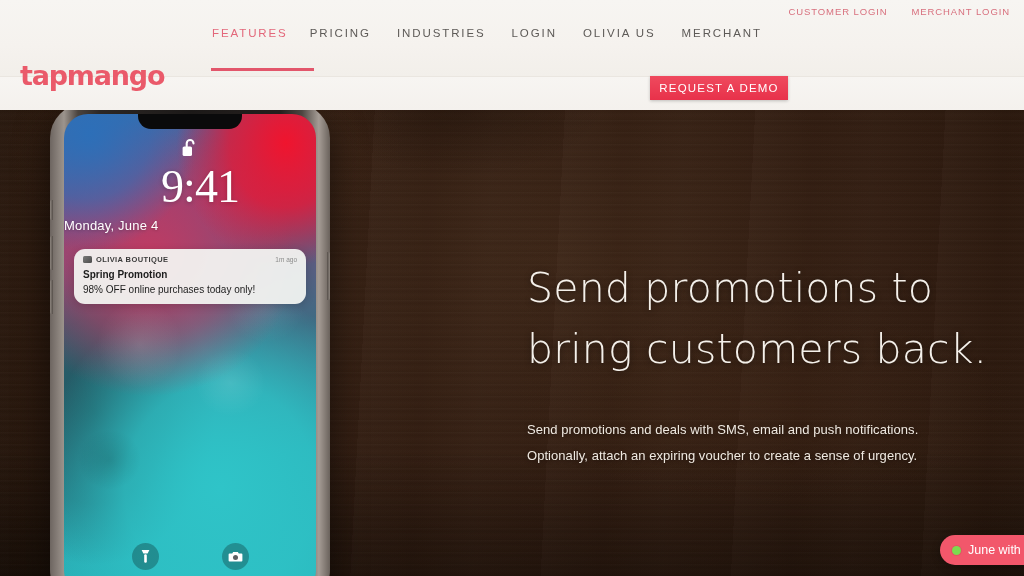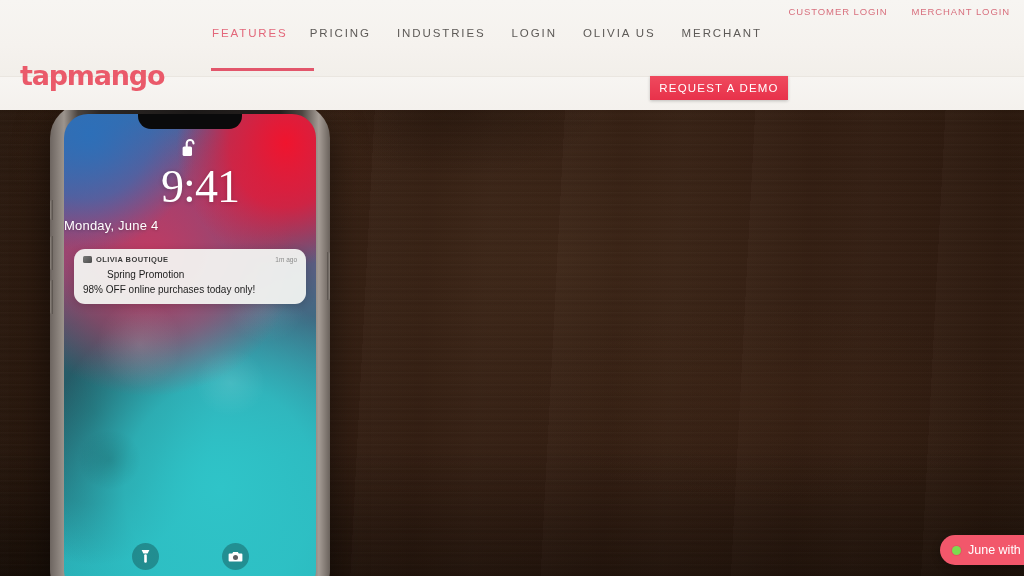--- a/index.html
+++ b/index.html
@@ -159,21 +159,21 @@
   }
   .notif-head { display:flex; align-items:center; justify-content:space-between; margin-bottom:4px; }
   .notif-app { display:flex; align-items:center; gap:4px; }
   .notif-appicon {
     width:9px; height:7px; border-radius:1.5px;
     background:linear-gradient(135deg,#7a7a7a,#4c4c4c);
     display:inline-block;
   }
   .notif-appname { font-size:7.5px; letter-spacing:0.4px; color:#3a3a3a; font-weight:700; }
   .notif-time { font-size:6.5px; color:#8b8b8b; }
-  .notif-title { font-size:10px; color:#1c1c1c; font-weight:400; margin-bottom:2px; line-height:1.3;margin-left:24px; }
+  .notif-title { font-size:10px; color:#1c1c1c; font-weight:700; margin-bottom:2px; line-height:1.3; }
   .notif-body { font-size:10px; color:#1c1c1c; font-weight:400; line-height:1.3; }
 
   .lock-actions { position:absolute; left:0; right:0; bottom:24px; display:flex; justify-content:space-around; padding:0 36px; z-index:7; }
   .lock-action {
     width:27px; height:27px; border-radius:50%;
     background:rgba(0,0,0,0.26);
     display:flex; align-items:center; justify-content:center;
   }
 
   
@@ -281,19 +281,26 @@
 
       </div>
 
       <div class="vol-btn vol-1"></div>
       <div class="vol-btn vol-2"></div>
       <div class="vol-btn vol-3"></div>
       <div class="pwr-btn"></div>
     </div>
   </div>
 
+  <div class="hero-copy">
+    <h1 class="hero-title">
+      <span>Send promotions to</span><br>
+      <span>bring customers back.</span>
+    </h1>
+    <p class="hero-sub">Send promotions and deals with SMS, email and push notifications. Optionally, attach an expiring voucher to create a sense of urgency.</p>
+  </div>
 
   <div class="chat-widget">
     <span class="chat-dot"></span>
     <span>June with</span>
   </div>
 
 </div>
 
 </body></html>

